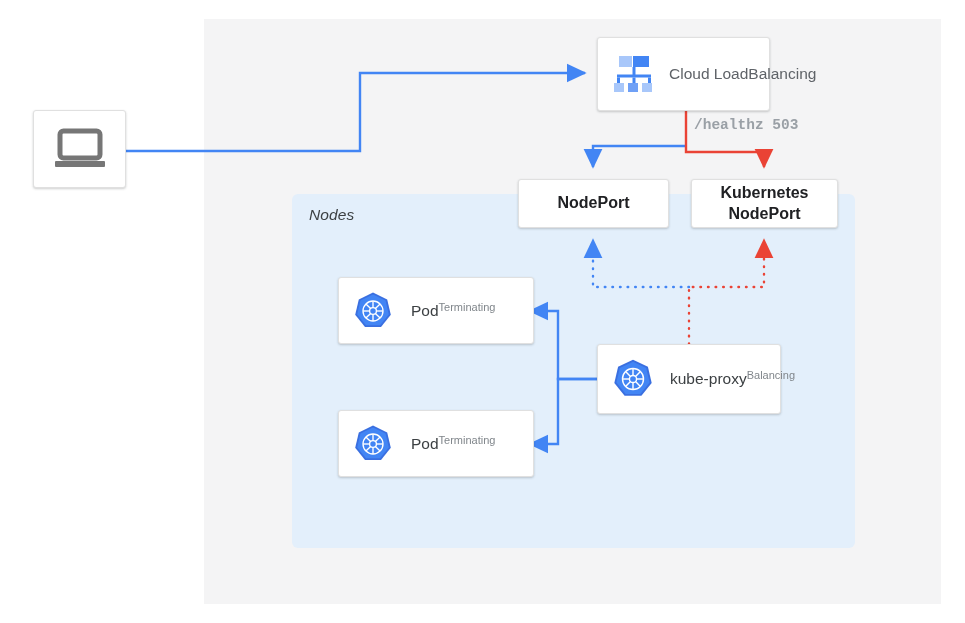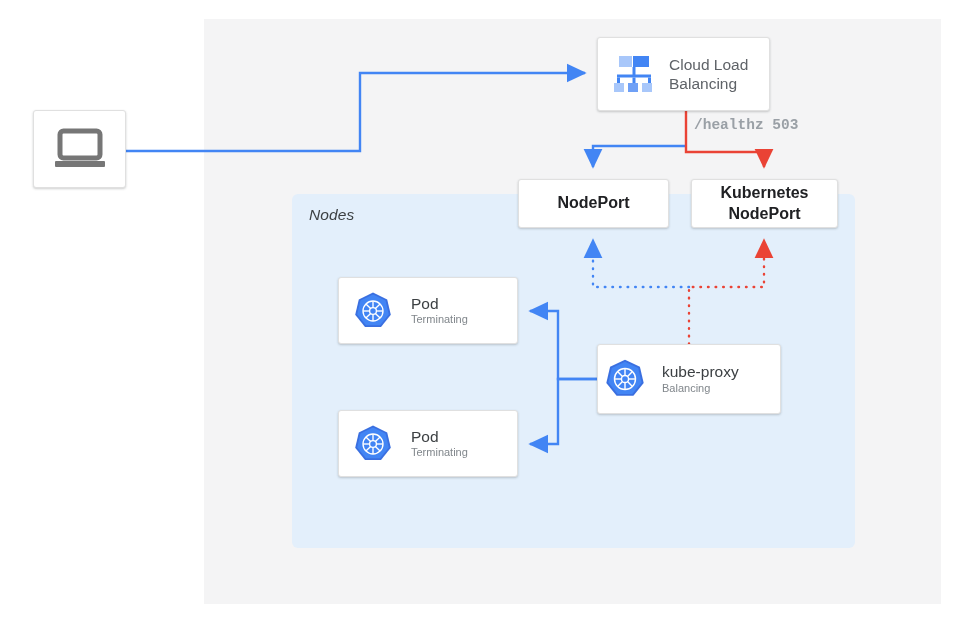--- a/index.html
+++ b/index.html
@@ -58,21 +58,21 @@
     box-sizing: border-box;
   }
   .card-icon {
     flex: 0 0 auto;
     display: flex;
     align-items: center;
     justify-content: center;
   }
   .card-text {
     display: flex;
-    flex-direction: column;
+    flex-direction: row;
     justify-content: center;
     line-height: 1.25;
   }
   .title-main {
     font-size: 15.5px;
     color: #3c4043;
     white-space: nowrap;
   }
   .title-sub {
     font-size: 11px;
@@ -99,29 +99,29 @@
   }
   .plain-box .plain-label {
     font-size: 16px;
     font-weight: bold;
     color: #202124;
     line-height: 1.3;
   }
   .nodeport-box { left: 518px; top: 179px; width: 151px; height: 49px; }
   .healthcheck-box { left: 691px; top: 179px; width: 147px; height: 49px; }
 
-  .pod-box { width: 180px; height: 67px; left: 338px; }
+  .pod-box { width: 196px; height: 67px; left: 338px; }
   .pod-box.pod-1 { top: 277px; }
   .pod-box.pod-2 { top: 410px; }
   .pod-box .card-row { padding-left: 14px; }
   .pod-box .card-icon { width: 40px; height: 40px; }
   .pod-box .card-text { margin-left: 18px; }
 
   .kubeproxy-box { left: 597px; top: 344px; width: 184px; height: 70px; }
-  .kubeproxy-box .card-row { padding-left: 6px; }
+  .kubeproxy-box .card-row { padding-left: 14px; }
   .kubeproxy-box .card-icon { width: 42px; height: 42px; }
   .kubeproxy-box .card-text { margin-left: 16px; }
 
   
   .edge-label {
     position: absolute;
     left: 694px;
     top: 117px;
     font-size: 14.5px;
     font-weight: bold;

